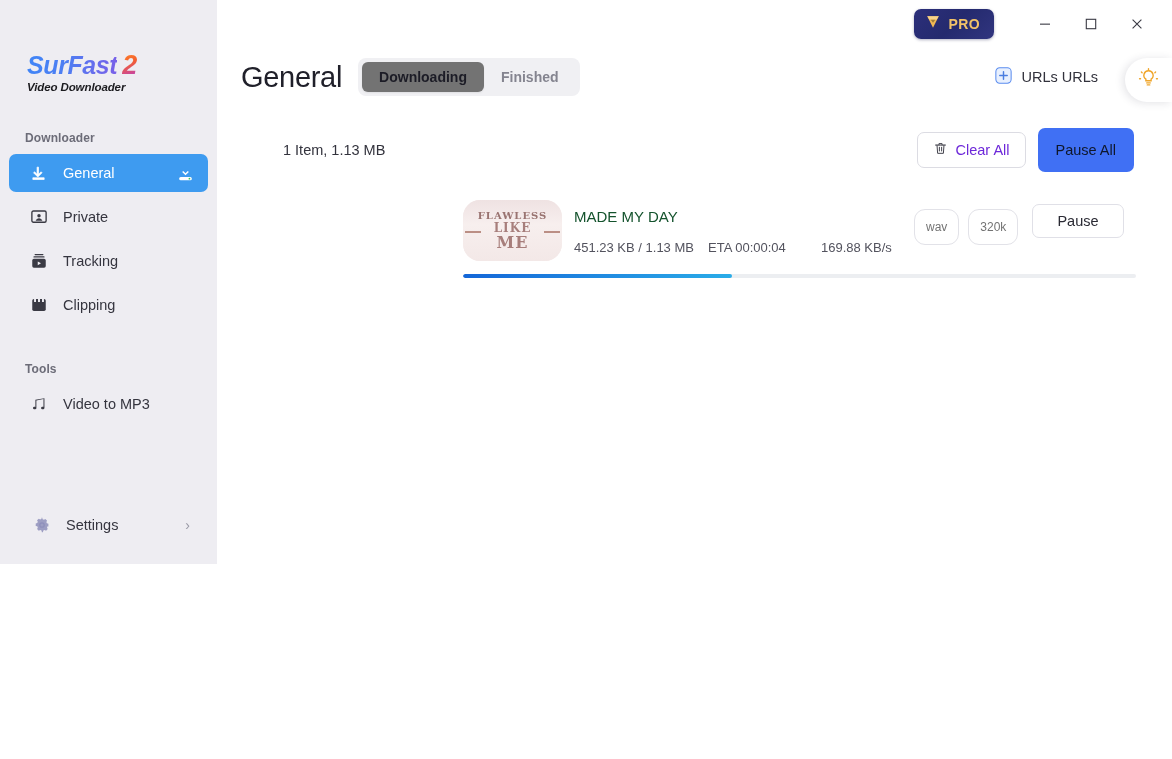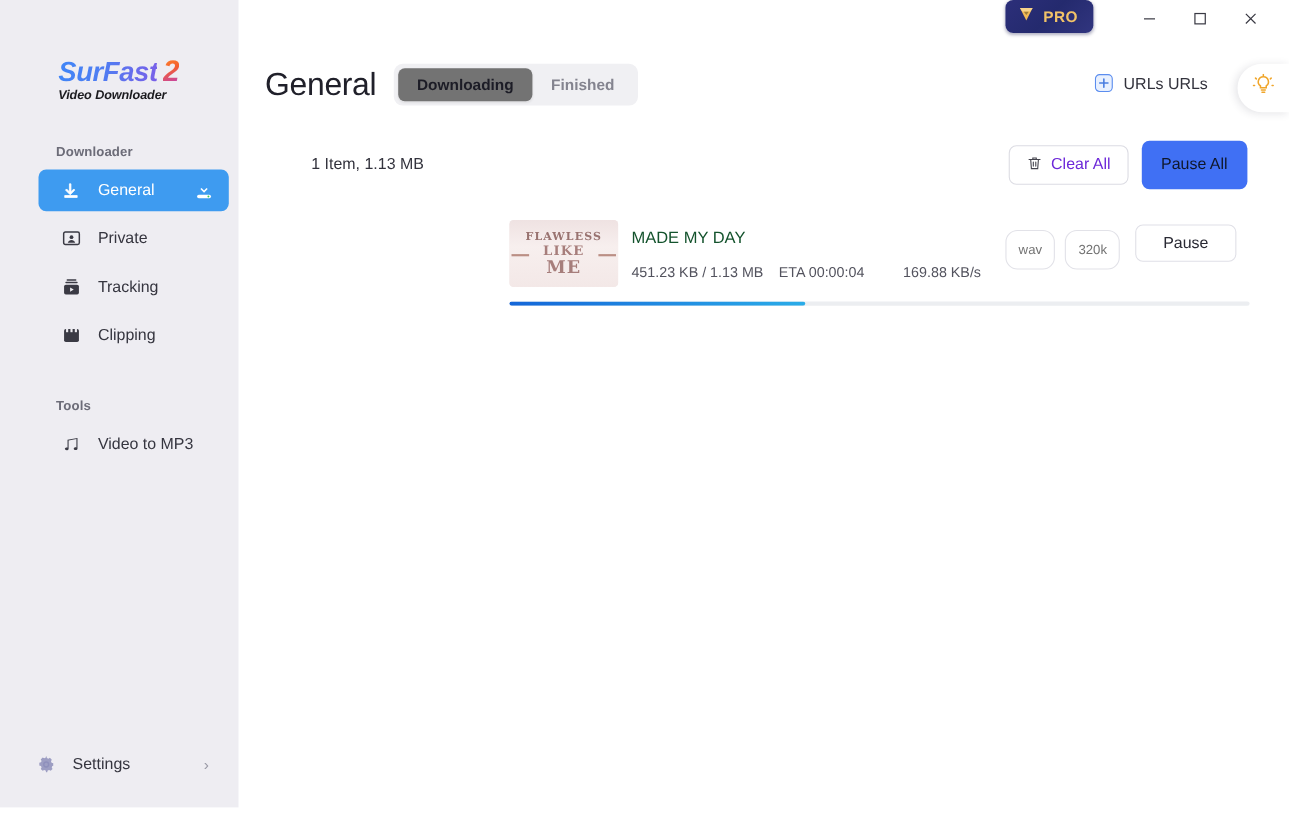--- a/index.html
+++ b/index.html
@@ -13,25 +13,24 @@
   .app {
     position: relative;
     width: 1172px; height: 759px;
     display: flex;
     background: #ffffff;
   }
 
   
   .sidebar {
     width: 217px;
-    height: 734px;
+    height: 564px;
     background: #eeedf2;
     position: relative;
     flex: 0 0 217px;
-    padding-left: 26px;
   }
   .logo-wrap {
     padding: 52px 0 0 27px;
   }
   .logo-main {
     font-size: 25px;
     font-weight: bold;
     font-style: italic;
     letter-spacing: -0.4px;
     line-height: 1;
@@ -133,20 +132,21 @@
     background: #ffffff;
     height: 759px;
   }
 
   
   .titlebar {
     position: absolute;
     top: 0; left: 0; right: 0;
     height: 48px;
     display: flex;
+    align-items: center;
     justify-content: flex-end;
     padding-right: 18px;
     gap: 12px;
   }
   .pro-btn {
     height: 30px;
     padding: 0 14px 0 11px;
     border-radius: 7px;
     background: linear-gradient(135deg, #2c2f7a 0%, #242a6e 50%, #31357f 100%);
     display: inline-flex;
@@ -292,21 +292,21 @@
     left: 24px;
     right: 22px;
     height: 86px;
   }
   .thumb {
     position: absolute;
     left: 222px;
     top: 2px;
     width: 99px;
     height: 61px;
-    border-radius: 4px;
+    border-radius: 17px;
     overflow: hidden;
     background: #f6eeee;
   }
   .thumb-inner {
     position: relative;
     width: 100%; height: 100%;
     background:
       linear-gradient(180deg, #efe2e2 0%, #f7efee 40%, #f3e8e7 100%);
     display: flex;
     flex-direction: column;

